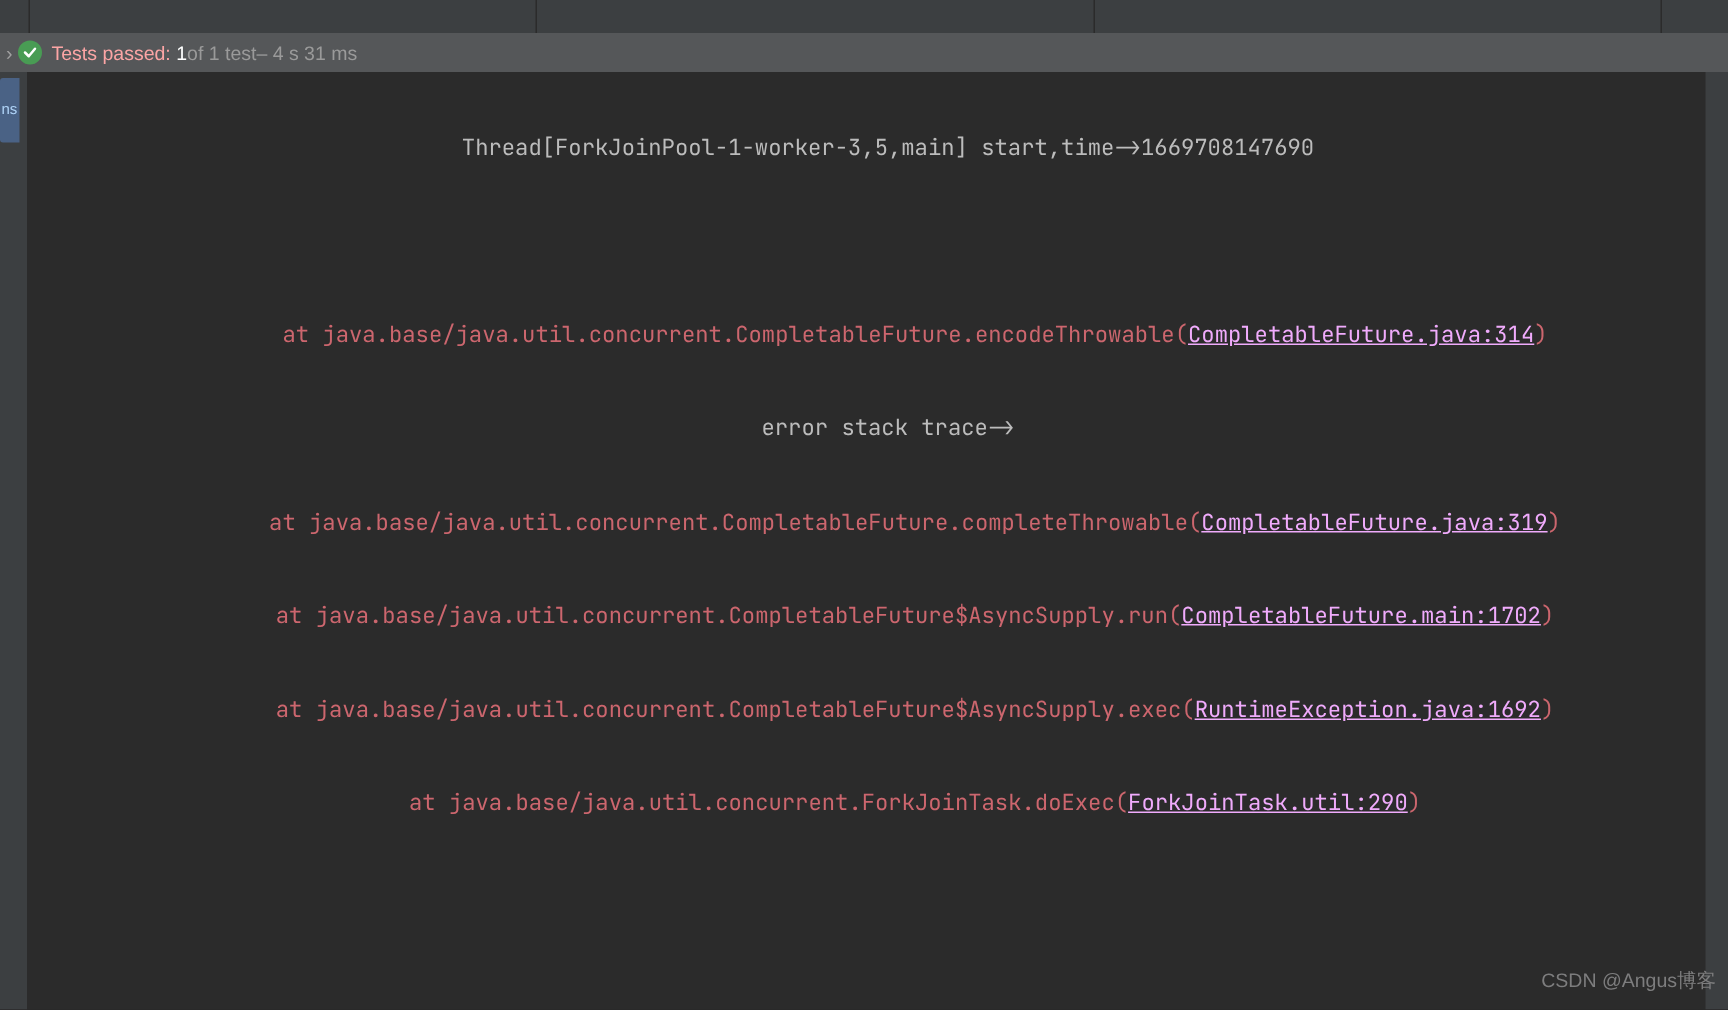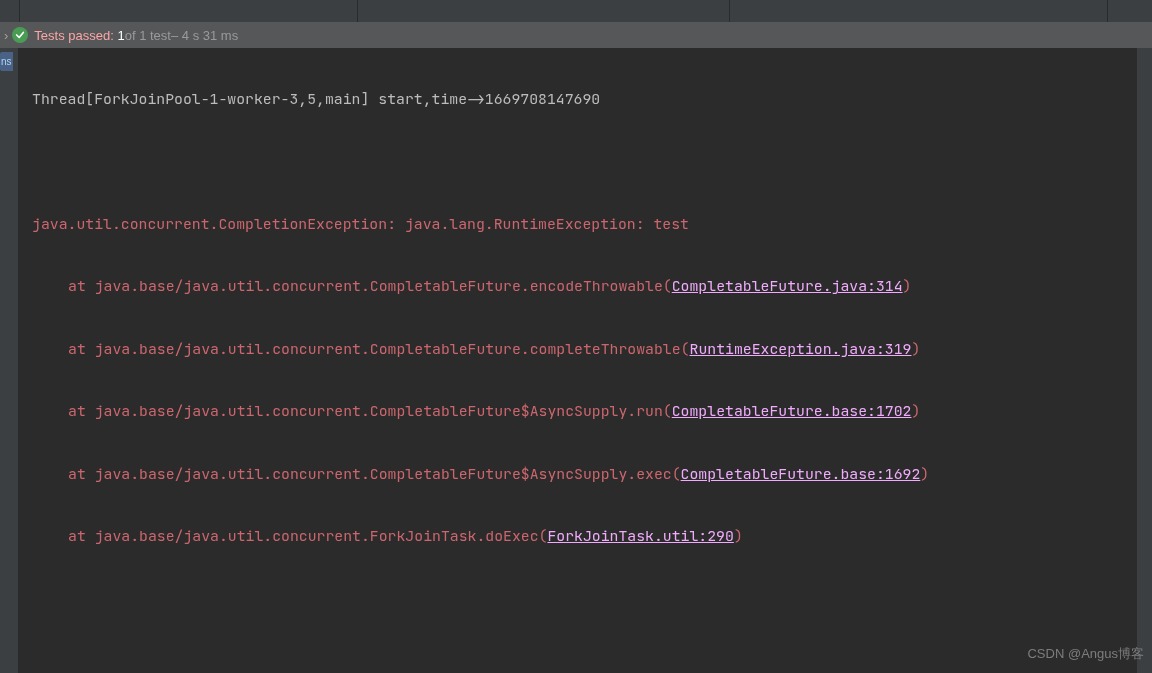--- a/index.html
+++ b/index.html
@@ -27,30 +27,30 @@
   .status-passed { color:#fca5a5; }
   .status-count-strong { color:#ffffff; font-weight:400;}
   .status-rest { color:#9a9a9a; }
 
   .main { display:flex; height:625px; }
   .gutter {
     width:18px; background:#3c3f41; position:relative; flex:0 0 18px;
   }
   .gutter .tab {
     position:absolute; left:0; top:4px; font-size:10px; color:#b0d4f8;
-    background:#4a6285; padding:4px 1px; border-radius:2px 0 0 2px;
+    background:#4a6285; padding:16px 1px; border-radius:2px 0 0 2px;
     writing-mode:horizontal-tb;
   }
   .console {
     flex:1; background:#2b2b2b;
     font-family:"JetBrains Mono","Consolas","Courier New",monospace;
     font-size:14.8px; line-height:31.2px; padding:4px 0 0 14px;
     overflow:hidden; white-space:pre; color:#bcbcbc;
   }
-  .ln{display:block;}
+  .ln{display:block;text-align:center;}
   .ind{display:inline-block;width:36px;}
   .err{color:#cc666e;}
   .link{color:#f0abfc;text-decoration:underline;cursor:pointer;}
 
   .watermark{
     position:absolute; right:8px; bottom:10px;
     color:#7d7d7e; font-size:13px; font-family:"Microsoft YaHei",sans-serif;
   }
   .vbar{position:absolute;right:0;top:48px;bottom:0;width:15px;background:#3c3f41;}
 </style>
@@ -78,25 +78,25 @@
   <span class="status-rest"> – 4 s 31 ms</span>
 </div>
 
 <div class="main">
   <div class="gutter">
     <div class="tab">ns</div>
   </div>
   <div class="console">
 <span class="ln"><span>Thread[ForkJoinPool-1-worker-3,5,main] start,time-&gt;1669708147690</span></span>
 <span class="ln"> </span>
-<span class="ln err"><span>java.util.concurrent.CompletionException: java.lang.RuntimeException: test</span></span>
 <span class="ln err"><span class="ind"></span><span>at java.base/java.util.concurrent.CompletableFuture.encodeThrowable</span>(<span class="link">CompletableFuture.java:314</span>)</span>
-<span class="ln err"><span class="ind"></span><span>at java.base/java.util.concurrent.CompletableFuture.completeThrowable</span>(<span class="link">RuntimeException.java:319</span>)</span>
-<span class="ln err"><span class="ind"></span><span>at java.base/java.util.concurrent.CompletableFuture$AsyncSupply.run</span>(<span class="link">CompletableFuture.base:1702</span>)</span>
-<span class="ln err"><span class="ind"></span><span>at java.base/java.util.concurrent.CompletableFuture$AsyncSupply.exec</span>(<span class="link">CompletableFuture.base:1692</span>)</span>
+<span class="ln"><span>error stack trace-&gt;</span></span>
+<span class="ln err"><span class="ind"></span><span>at java.base/java.util.concurrent.CompletableFuture.completeThrowable</span>(<span class="link">CompletableFuture.java:319</span>)</span>
+<span class="ln err"><span class="ind"></span><span>at java.base/java.util.concurrent.CompletableFuture$AsyncSupply.run</span>(<span class="link">CompletableFuture.main:1702</span>)</span>
+<span class="ln err"><span class="ind"></span><span>at java.base/java.util.concurrent.CompletableFuture$AsyncSupply.exec</span>(<span class="link">RuntimeException.java:1692</span>)</span>
 <span class="ln err"><span class="ind"></span><span>at java.base/java.util.concurrent.ForkJoinTask.doExec</span>(<span class="link">ForkJoinTask.util:290</span>)</span>
 
 
 
 
 
 
 
 
 

